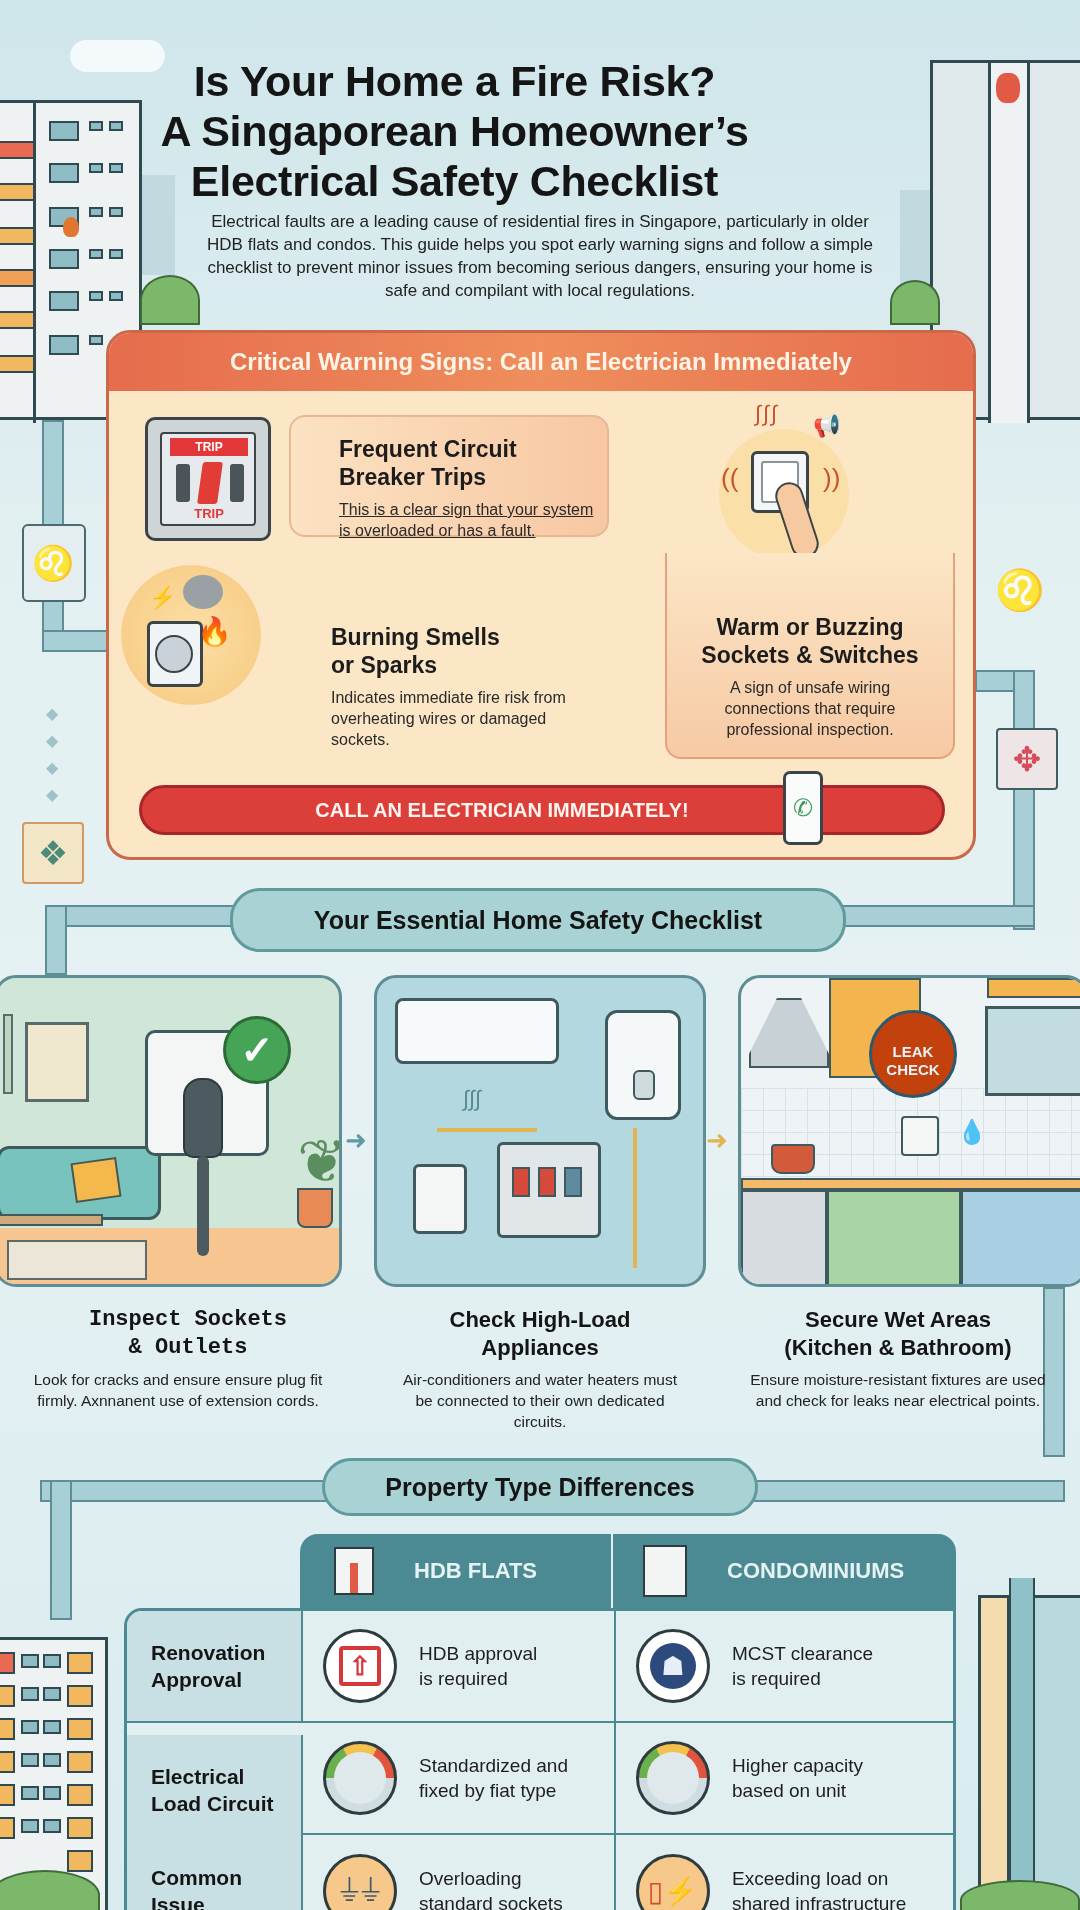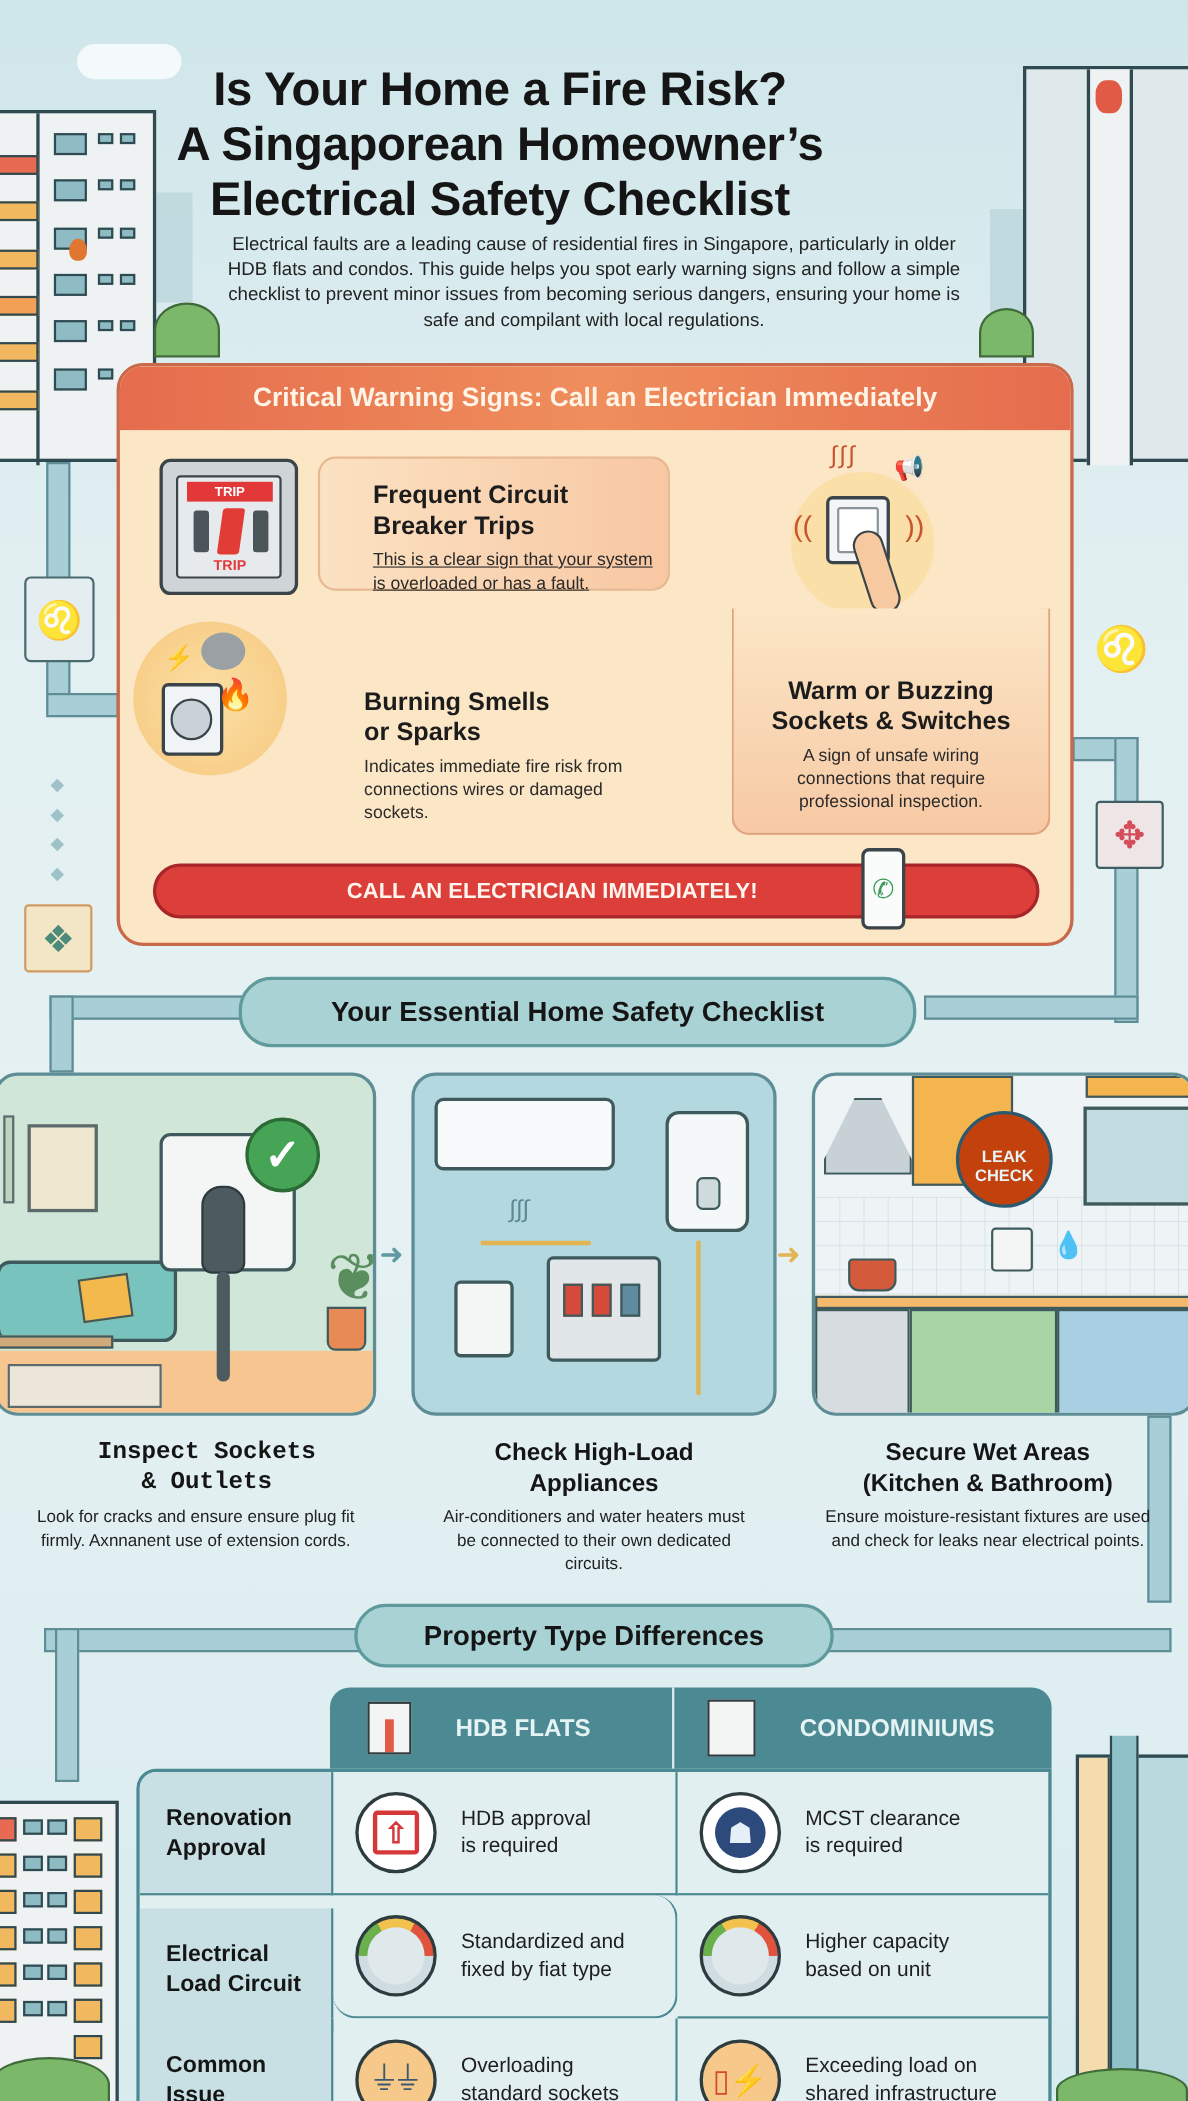--- a/index.html
+++ b/index.html
@@ -232,21 +232,21 @@
     <div style="position:absolute;left:34px;top:70px;width:38px;height:38px;background:#c9d2d8;border:2px solid #3b4448;border-radius:50%;"></div>
     <div style="position:absolute;left:62px;top:10px;width:40px;height:34px;background:#9aa0a4;border-radius:50%;"></div>
     <div style="position:absolute;left:76px;top:50px;font-size:28px;color:#f36b1e;">🔥</div>
     <div style="position:absolute;left:28px;top:20px;font-size:22px;color:#f0b32c;">⚡</div>
   </div>
   <div class="abs" style="left:222px;top:290px;width:280px;">
     <div class="warn-title">
       <div>Burning Smells</div>
       <div>or Sparks</div>
     </div>
-    <div class="warn-desc" style="width:250px;">Indicates immediate fire risk from connections wires or damaged sockets.</div>
+    <div class="warn-desc" style="width:250px;">Indicates immediate fire risk from overheating wires or damaged sockets.</div>
   </div>
 
   <div class="abs" style="left:580px;top:66px;width:190px;height:170px;">
     <div style="position:absolute;left:30px;top:30px;width:130px;height:130px;border-radius:50%;background:#fbdc9b;opacity:.7"></div>
     <div style="position:absolute;left:62px;top:52px;width:58px;height:62px;background:#f3f5f6;border:3px solid #3b4448;border-radius:6px;"></div>
     <div style="position:absolute;left:72px;top:62px;width:38px;height:42px;border:2px solid #8a9599;border-radius:3px;background:#fff"></div>
     <div style="position:absolute;left:66px;top:2px;color:#c8542d;font-size:22px;letter-spacing:2px;">∫∫∫</div>
     <div style="position:absolute;left:124px;top:14px;font-size:22px;">📢</div>
     <div style="position:absolute;left:32px;top:64px;color:#c8542d;font-size:26px;">((</div>
     <div style="position:absolute;left:134px;top:64px;color:#c8542d;font-size:26px;">))</div>
@@ -259,21 +259,21 @@
     </div>
     <div class="warn-desc" style="width:230px;margin:8px auto 0;">A sign of unsafe wiring connections that require professional inspection.</div>
   </div>
 
   <div class="call-bar">
     <span>CALL AN ELECTRICIAN IMMEDIATELY!</span>
   </div>
   <div class="abs" style="left:674px;top:438px;width:40px;height:74px;background:#fafcfb;border:3px solid #3b4448;border-radius:7px;display:flex;align-items:center;justify-content:center;color:#3d9a5a;font-size:24px;">✆</div>
 </section>
 
-<div class="pill" style="left:217px;top:888px;width:616px;height:64px;">Your Essential Home Safety Checklist</div>
+<div class="pill" style="left:230px;top:888px;width:616px;height:64px;">Your Essential Home Safety Checklist</div>
 
 <div class="check-card" style="left:-6px;top:975px;width:348px;background:#cfe6d8;">
   <div style="position:absolute;left:0;top:250px;width:348px;height:62px;background:#f7c690"></div>
   <div style="position:absolute;left:10px;top:262px;width:140px;height:40px;background:#ece6d8;border:2px solid #5c6a6d"></div>
   <div style="position:absolute;left:6px;top:36px;width:10px;height:80px;border:2px solid #5c6a6d;background:#bed6bd"></div>
   <div style="position:absolute;left:28px;top:44px;width:64px;height:80px;background:#f0e7cf;border:3px solid #5c6a6d;"></div>
   <div style="position:absolute;left:0;top:168px;width:164px;height:74px;background:#78c3bd;border:3px solid #3e5a5c;border-radius:12px;"></div>
   <div style="position:absolute;left:76px;top:182px;width:46px;height:40px;background:#f3b94d;border:2px solid #3e5a5c;transform:rotate(-8deg)"></div>
   <div style="position:absolute;left:0;top:236px;width:106px;height:12px;background:#cfa97a;border:2px solid #3e5a5c"></div>
   <div style="position:absolute;left:148px;top:52px;width:124px;height:126px;background:#f4f6f6;border:3px solid #3e5a5c;border-radius:10px;"></div>
@@ -378,21 +378,21 @@
           <div>is required</div>
         </div>
     </div>
 
     <div class="row-label" style="top:124px;">
       <div>
           <div>Electrical</div>
           <div>Load Circuit</div>
         </div>
     </div>
-    <div class="cell" style="left:176px;top:112px;width:313px;border-radius:21px;">
+    <div class="cell" style="left:176px;top:112px;width:313px;">
       <div class="cell-icon" style="background:conic-gradient(from 270deg,#6ab04c 0 60deg,#f2c14e 60deg 120deg,#e0533d 120deg 180deg,#cfdde2 180deg 360deg);">
           <div style="width:52px;height:52px;border-radius:50%;background:#dfe8ea;"></div>
         </div>
       <div class="cell-text">
           <div>Standardized and</div>
           <div>fixed by fiat type</div>
         </div>
     </div>
     <div class="cell" style="left:489px;top:112px;width:343px;border-right:none;">
       <div class="cell-icon" style="background:conic-gradient(from 270deg,#6ab04c 0 60deg,#f2c14e 60deg 120deg,#e0533d 120deg 180deg,#cfdde2 180deg 360deg);">

